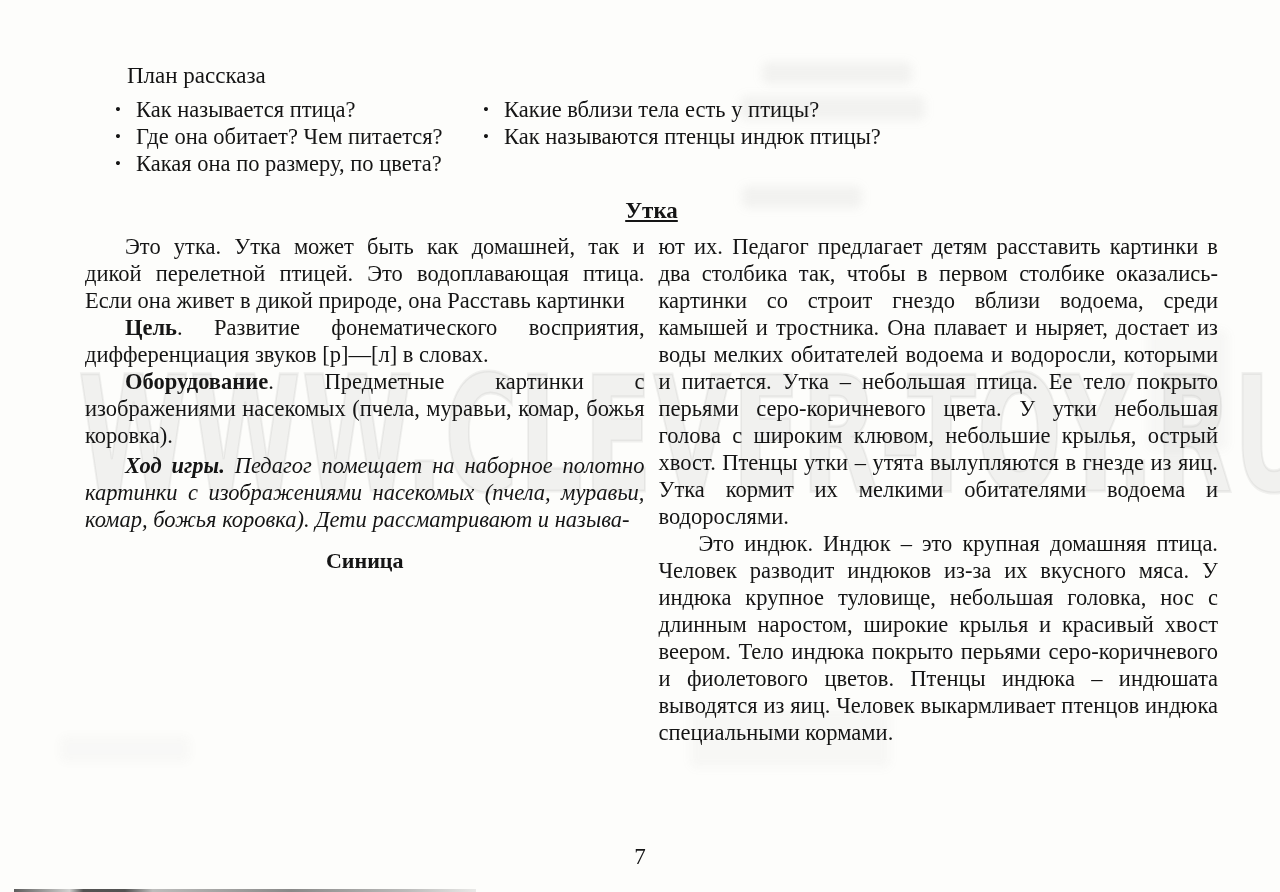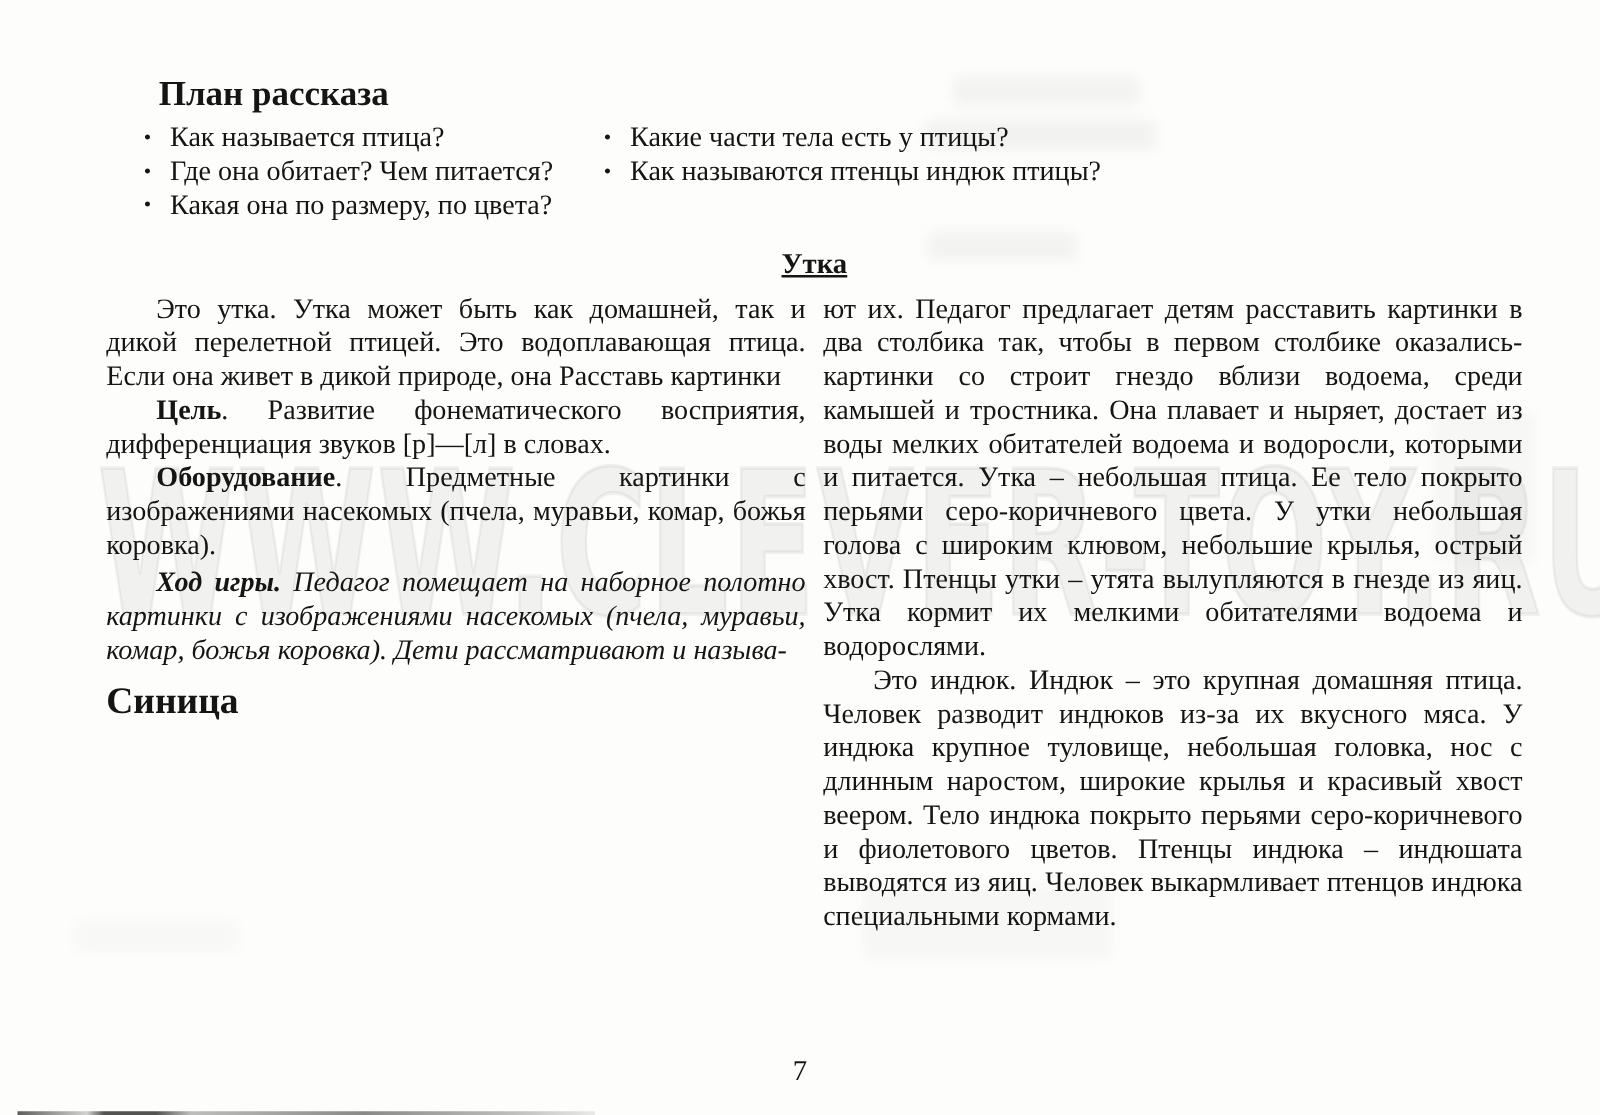--- a/index.html
+++ b/index.html
@@ -49,23 +49,23 @@
   .smudge.s6{left:60px;top:736px;width:130px;height:26px;opacity:.45;}
 
   .content{
     position:absolute;
     left:85px;top:62px;
     width:1133px;
     z-index:2;
   }
   .plan-heading{
     margin:0 0 6px 42px;
-    font-size:28px;
+    font-size:23px;
     line-height:28px;
-    font-weight:bold;
+    font-weight:normal;
   }
   .plan-cols{
     display:flex;
     margin-top:4px;
   }
   .plan-list{
     list-style:none;
     margin:0;padding:0;
     font-size:22.5px;
     line-height:27px;
@@ -96,21 +96,22 @@
     width:560px;
     font-size:22.5px;
     line-height:27px;
     text-align:justify;
   }
   .col p{margin:0;}
   .col p.indent{text-indent:40px;}
   .col p.gap-top{margin-top:3px;font-style:italic;}
   .col-heading{
     margin:14px 0 9px 0;
-    font-size:30px;
+    text-align:center;
+    font-size:22px;
     line-height:28px;
     font-weight:bold;
   }
   .page-number{
     position:absolute;
     left:0;right:0;
     bottom:22px;
     text-align:center;
     font-size:23px;
     z-index:2;
@@ -157,21 +158,21 @@
           <span>Где она обитает? Чем питается?</span>
         </li>
         <li>
           <span class="bullet-glyph">•</span>
           <span>Какая она по размеру, по цвета?</span>
         </li>
       </ul>
       <ul class="plan-list right">
         <li>
           <span class="bullet-glyph">•</span>
-          <span>Какие части тела есть у птицы?</span>
+          <span>Какие вблизи тела есть у птицы?</span>
         </li>
         <li>
           <span class="bullet-glyph">•</span>
           <span>Как называются птенцы индюк птицы?</span>
         </li>
       </ul>
     </div>
 
     <h2 class="section-heading">Утка</h2>
 

